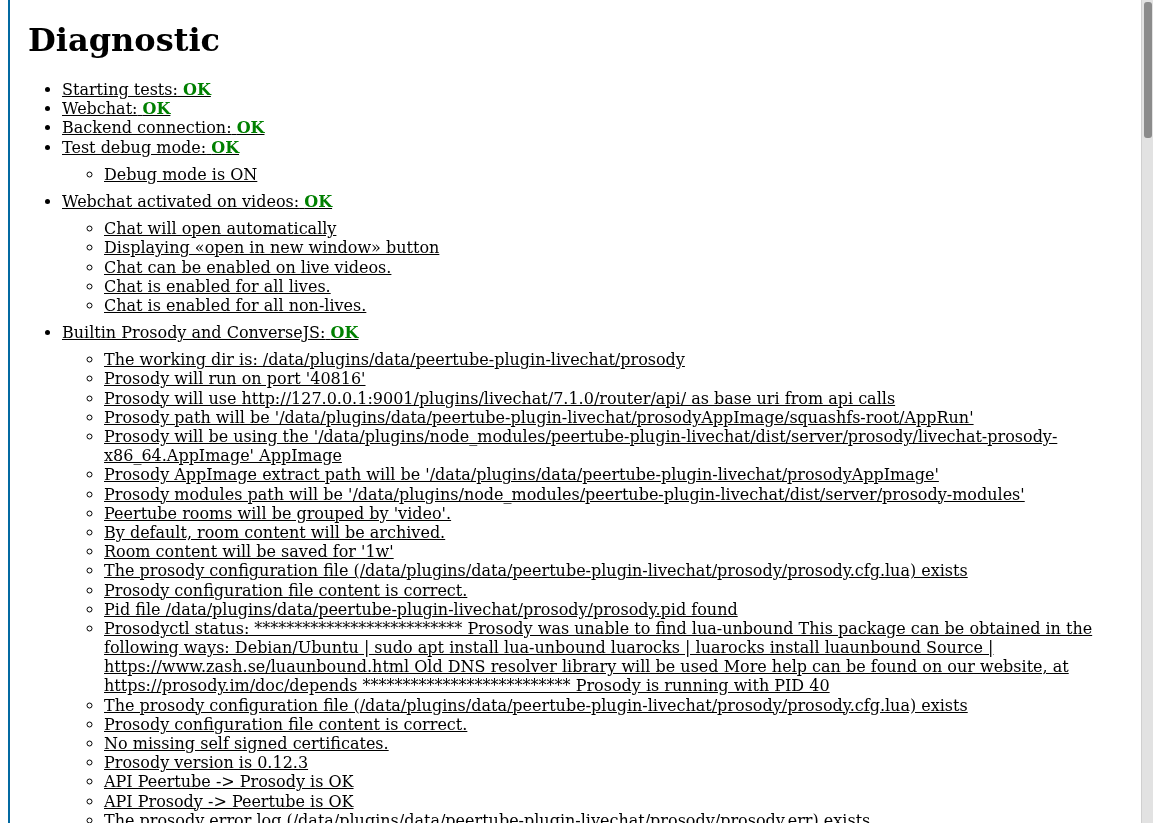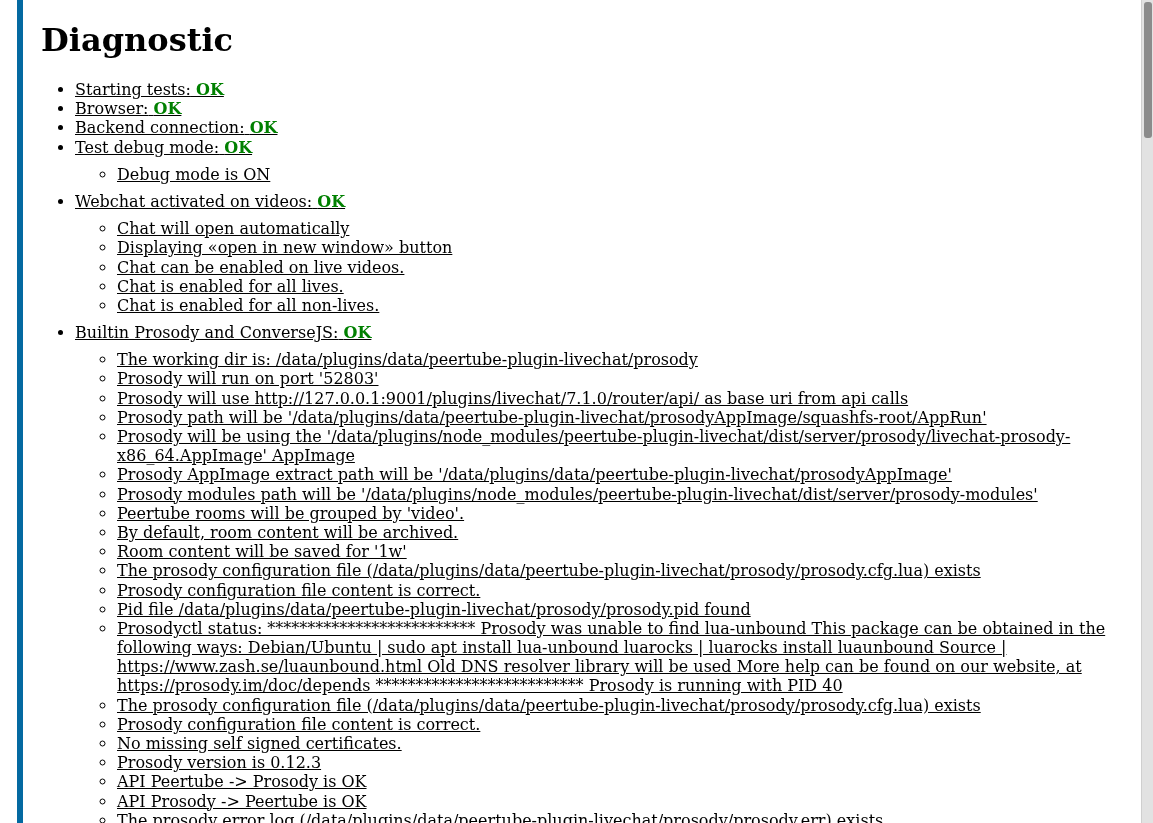--- a/index.html
+++ b/index.html
@@ -9,24 +9,24 @@
     width:1153px;
     height:823px;
     overflow:hidden;
     font-family:"DejaVu Serif", serif;
     font-size:16px;
     color:#000;
   }
   .frame{
     position:absolute;
     top:0;
-    left:17px;
+    left:8px;
     width:1137px;
     height:823px;
-    border-left:6px solid #0369a1;
+    border-left:2px solid #0369a1;
     padding-left:18px;
     box-sizing:border-box;
     overflow:hidden;
     background:#fff;
   }
   h1{
     font-size:32px;
     font-weight:bold;
     margin:21px 0;
   }
@@ -76,35 +76,35 @@
     border-radius:3px;
   }
 </style>
 </head>
 <body>
 
 <div class="frame">
   <h1>Diagnostic</h1>
   <ul class="diag">
       <li><span>Starting tests:</span> <span class="ok">OK</span></li>
-      <li><span>Browser:</span> <span class="ok">OK</span></li>
+      <li><span>Webchat:</span> <span class="ok">OK</span></li>
       <li><span>Backend connection:</span> <span class="ok">OK</span></li>
       <li><span>Test debug mode:</span> <span class="ok">OK</span><ul>
           <li>Debug mode is ON</li>
         </ul></li>
       <li><span>Webchat activated on videos:</span> <span class="ok">OK</span><ul>
           <li>Chat will open automatically</li>
           <li>Displaying «open in new window» button</li>
           <li>Chat can be enabled on live videos.</li>
           <li>Chat is enabled for all lives.</li>
           <li>Chat is enabled for all non-lives.</li>
         </ul></li>
       <li><span>Builtin Prosody and ConverseJS:</span> <span class="ok">OK</span><ul>
           <li>The working dir is: /data/plugins/data/peertube-plugin-livechat/prosody</li>
-          <li>Prosody will run on port '52803'</li>
+          <li>Prosody will run on port '40816'</li>
           <li>Prosody will use http://127.0.0.1:9001/plugins/livechat/7.1.0/router/api/ as base uri from api calls</li>
           <li>Prosody path will be '/data/plugins/data/peertube-plugin-livechat/prosodyAppImage/squashfs-root/AppRun'</li>
           <li>Prosody will be using the '/data/plugins/node_modules/peertube-plugin-livechat/dist/server/prosody/livechat-prosody-x86_64.AppImage' AppImage</li>
           <li>Prosody AppImage extract path will be '/data/plugins/data/peertube-plugin-livechat/prosodyAppImage'</li>
           <li>Prosody modules path will be '/data/plugins/node_modules/peertube-plugin-livechat/dist/server/prosody-modules'</li>
           <li>Peertube rooms will be grouped by 'video'.</li>
           <li>By default, room content will be archived.</li>
           <li>Room content will be saved for '1w'</li>
           <li>The prosody configuration file (/data/plugins/data/peertube-plugin-livechat/prosody/prosody.cfg.lua) exists</li>
           <li>Prosody configuration file content is correct.</li>

